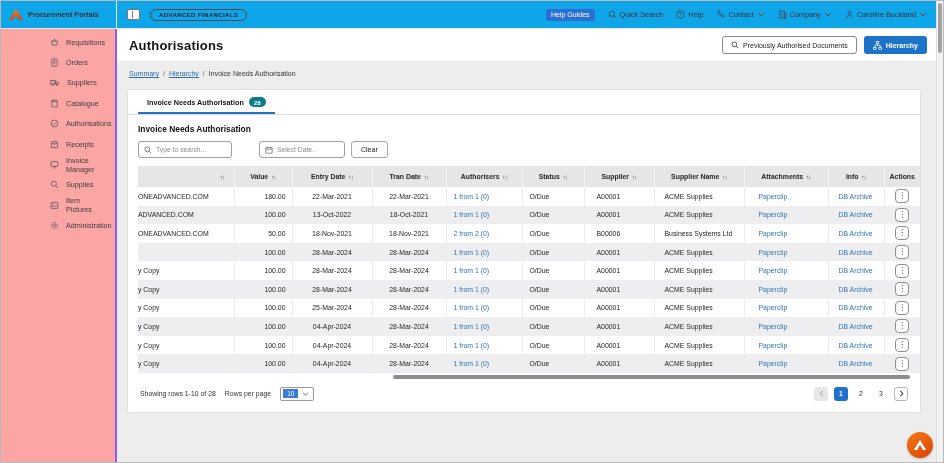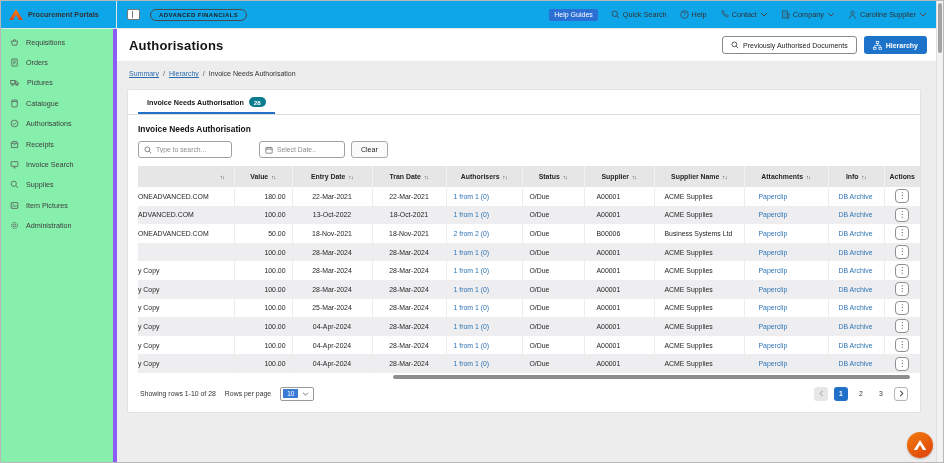--- a/index.html
+++ b/index.html
@@ -15,21 +15,21 @@
   .collapse-btn { width:13px; height:11px; border:1px solid #777; border-radius:2px; position:relative; background:#fff; cursor:pointer; }
   .collapse-btn::after { content:""; position:absolute; left:4px; top:1px; bottom:1px; width:1px; background:#777; }
   .product-badge { border:1px solid #4a4a4a; border-radius:8px; padding:2px 8px; font-size:6px; font-weight:700; letter-spacing:.4px; color:#222; }
   .tb-right { margin-left:auto; display:flex; align-items:center; gap:13px; padding-right:16px; font-size:7.3px; color:#333; }
   .tb-item { display:flex; align-items:center; gap:3px; cursor:pointer; white-space:nowrap; }
   .hg-chip { background:#2a6fd4; color:#fff; padding:2.5px 5px; border-radius:2px; font-size:7px; }
   .chev { display:inline-block; }
 
   
   .body-row { display:flex; height:calc(100% - 28px); }
-  .sidebar { width:116px; flex:none; background:#86efac; border-right:4px solid #8b5cf6; padding-top:3px; }
+  .sidebar { width:116px; flex:none; background:#fca5a5; border-right:2px solid #8b5cf6; padding-top:3px;padding-left:40px; }
   .side-item { height:20.4px; display:flex; align-items:center; gap:7px; padding:0 9px; font-size:7.2px; color:#3d3d3d; cursor:pointer; }
   .side-item svg { flex:none; }
   .qicon { font-size:7px; font-weight:700; color:#5a5a5a; width:9px; text-align:center; }
   .main { flex:1; background:#ededed; display:flex; flex-direction:column; position:relative; overflow:hidden; }
 
   
   .page-header { background:#fff; height:32px; flex:none; display:flex; align-items:center; justify-content:space-between; padding:0 16px 0 12px; }
   .page-title { font-size:13px; font-weight:800; color:#141414; letter-spacing:.2px; }
   .ph-buttons { display:flex; gap:7px; align-items:center; }
   .btn-outline { height:18px; display:flex; align-items:center; gap:4px; border:1px solid #8a8a8a; border-radius:3px; background:#fff; padding:0 8px; font-size:7px; color:#222; cursor:pointer; font-family:inherit; }
@@ -174,21 +174,21 @@
             </svg>
         </span>
       </span>
       <span class="tb-item">
         <span>
           <svg width="9" height="9" viewBox="0 0 10 10">
               <circle cx="5" cy="3" r="1.8" fill="none" stroke="#444" stroke-width="0.9"></circle>
               <path d="M1.5 9.5c.4-2.2 1.8-3.3 3.5-3.3s3.1 1.1 3.5 3.3" fill="none" stroke="#444" stroke-width="0.9"></path>
             </svg>
         </span>
-        <span>Caroline Supplier</span>
+        <span>Caroline Buckland</span>
         <span class="chev">
           <svg width="8" height="5" viewBox="0 0 8 5">
               <polyline points="1,1 4,4 7,1" fill="none" stroke="#444" stroke-width="1"></polyline>
             </svg>
         </span>
       </span>
     </nav>
   </header>
 
   <div class="body-row">
@@ -214,21 +214,21 @@
       </div>
       <div class="side-item">
         <span>
             <svg width="10" height="9" viewBox="0 0 11 10">
               <rect x="0.8" y="2.8" width="4.8" height="3.8" fill="none" stroke="#5a5a5a" stroke-width="0.9"></rect>
               <path d="M5.6 4h2.2l1.6 1.5v1.1H5.6z" fill="none" stroke="#5a5a5a" stroke-width="0.9"></path>
               <circle cx="2.8" cy="7.6" r="0.9" fill="none" stroke="#5a5a5a" stroke-width="0.8"></circle>
               <circle cx="7.6" cy="7.6" r="0.9" fill="none" stroke="#5a5a5a" stroke-width="0.8"></circle>
             </svg>
           </span>
-        <span>Pictures</span>
+        <span>Suppliers</span>
       </div>
       <div class="side-item">
         <span>
             <svg width="9" height="9" viewBox="0 0 10 10">
               <rect x="2" y="1.2" width="6" height="7.6" rx="0.6" fill="none" stroke="#5a5a5a" stroke-width="0.9"></rect>
               <path d="M2 2.8h6" stroke="#5a5a5a" stroke-width="0.8"></path>
             </svg>
           </span>
         <span>Catalogue</span>
       </div>
@@ -251,21 +251,21 @@
           </span>
         <span>Receipts</span>
       </div>
       <div class="side-item">
         <span>
             <svg width="9" height="9" viewBox="0 0 10 10">
               <rect x="1.2" y="1.8" width="7.6" height="5.2" rx="0.5" fill="none" stroke="#5a5a5a" stroke-width="0.9"></rect>
               <path d="M3.8 8.8h2.4M5 7v1.8" stroke="#5a5a5a" stroke-width="0.8"></path>
             </svg>
           </span>
-        <span>Invoice Search</span>
+        <span>Invoice Manager</span>
       </div>
       <div class="side-item">
         <span>
             <svg width="9" height="9" viewBox="0 0 10 10">
               <circle cx="4.2" cy="4.2" r="2.9" fill="none" stroke="#5a5a5a" stroke-width="0.9"></circle>
               <path d="M6.4 6.4 8.8 8.8" stroke="#5a5a5a" stroke-width="0.9"></path>
             </svg>
           </span>
         <span>Supplies</span>
       </div>

